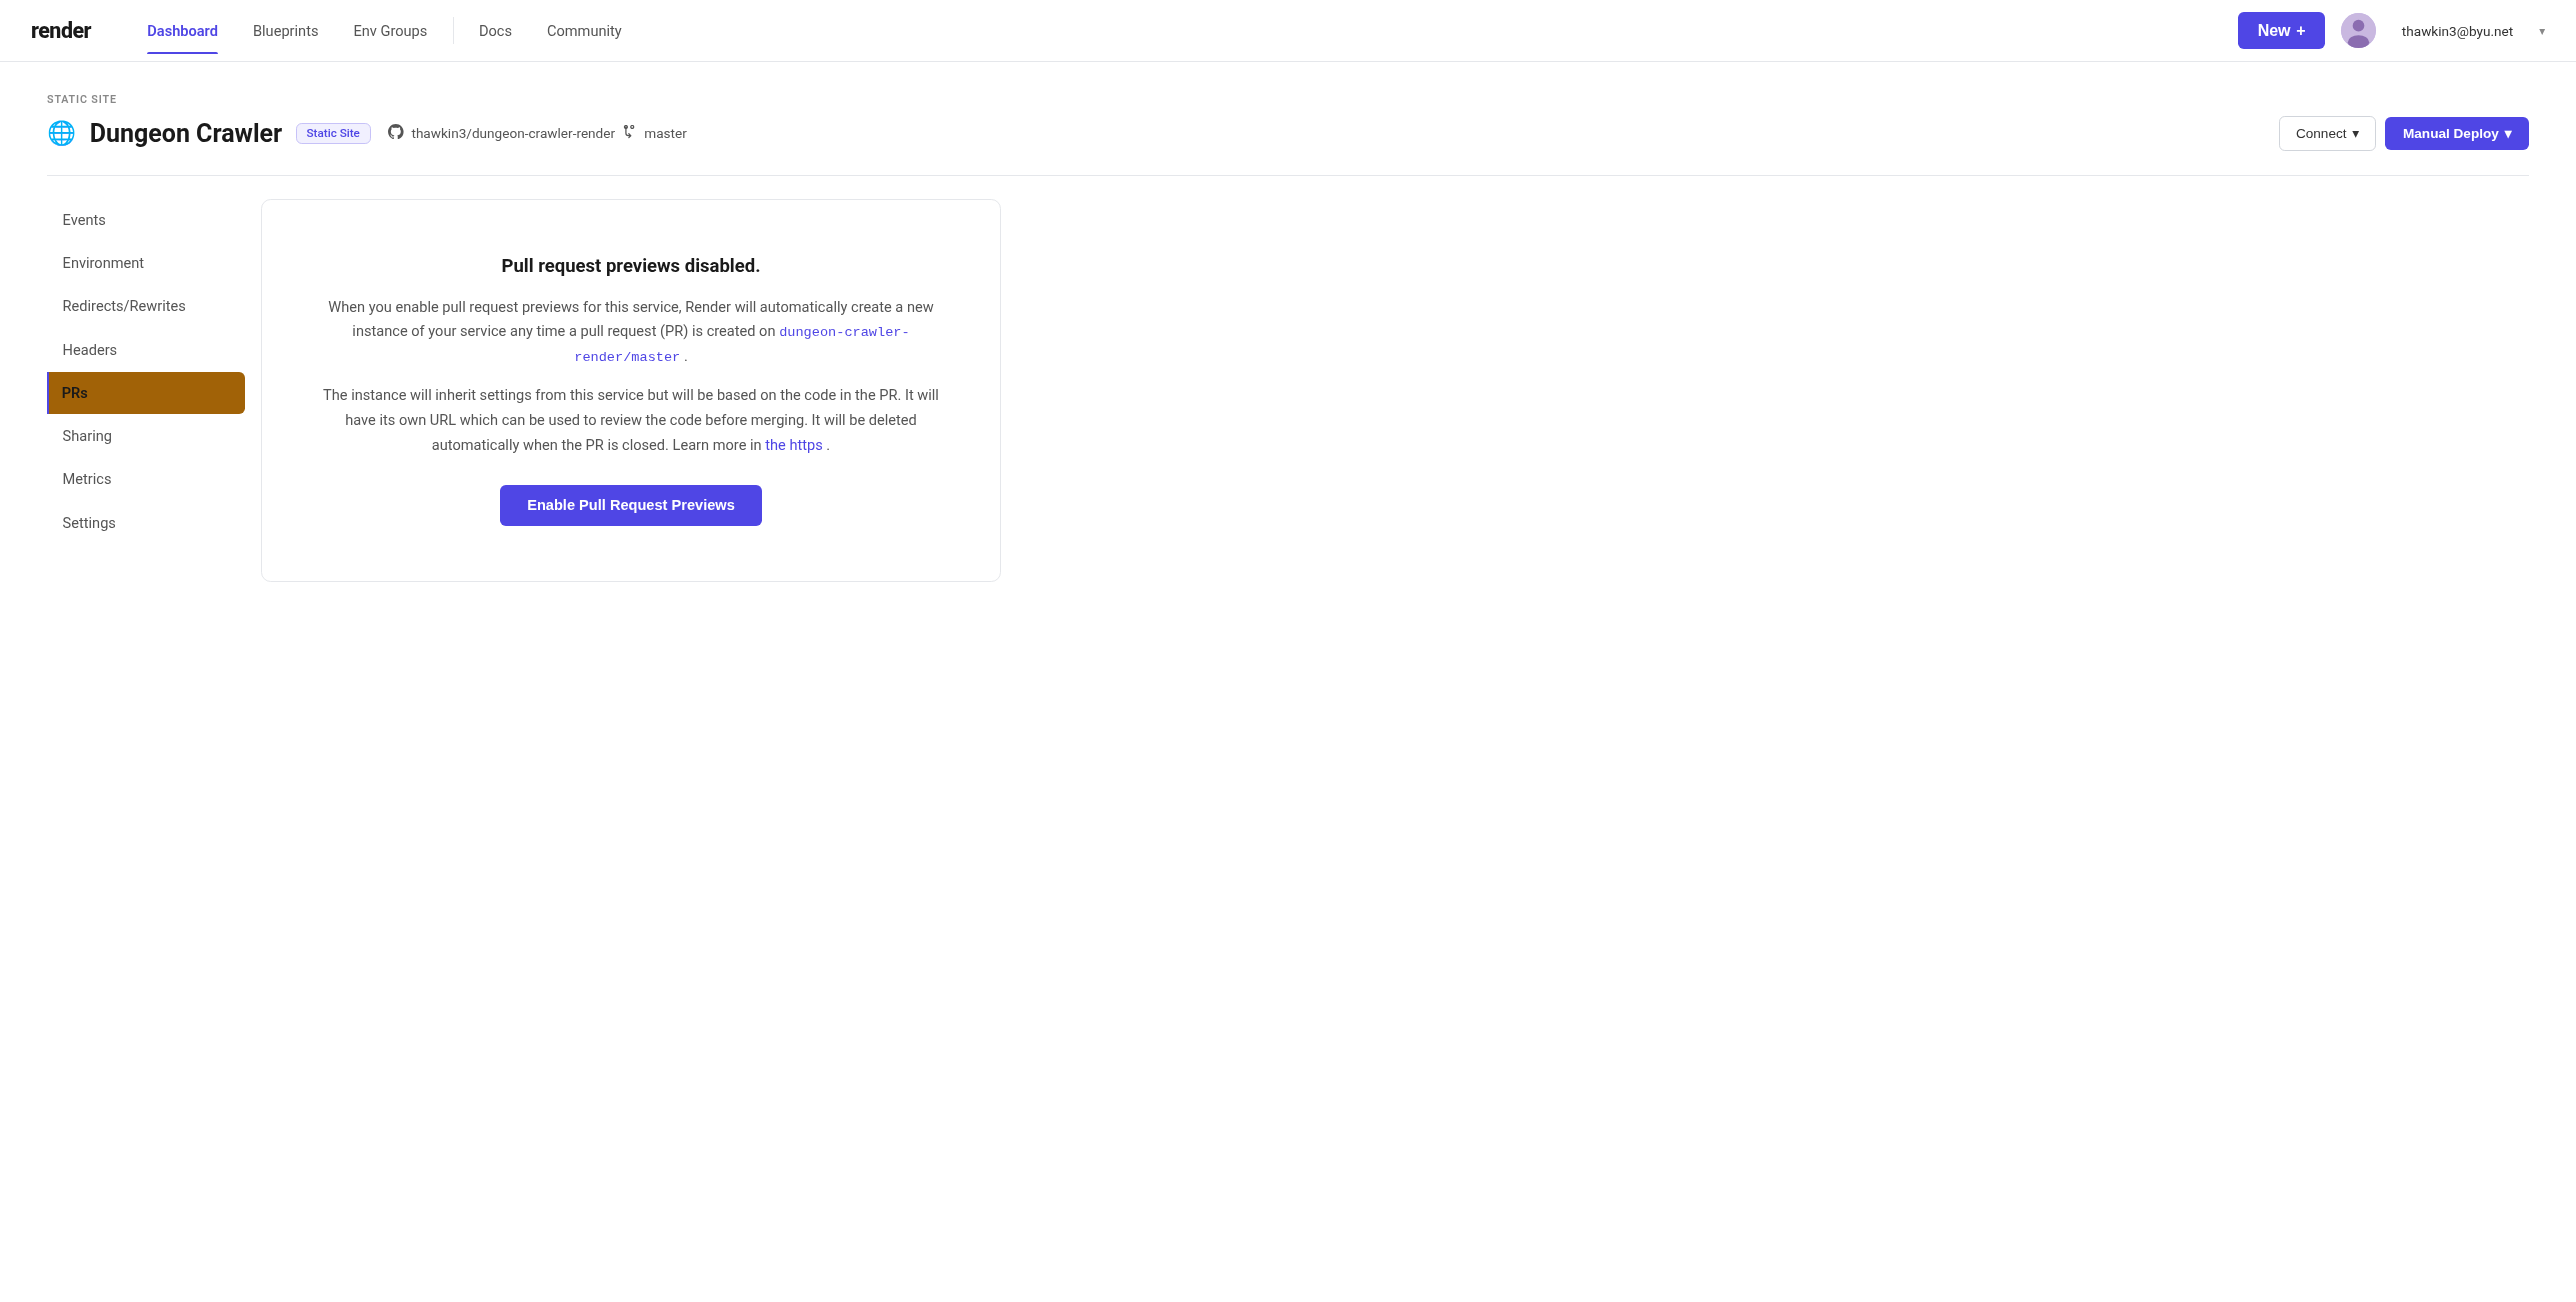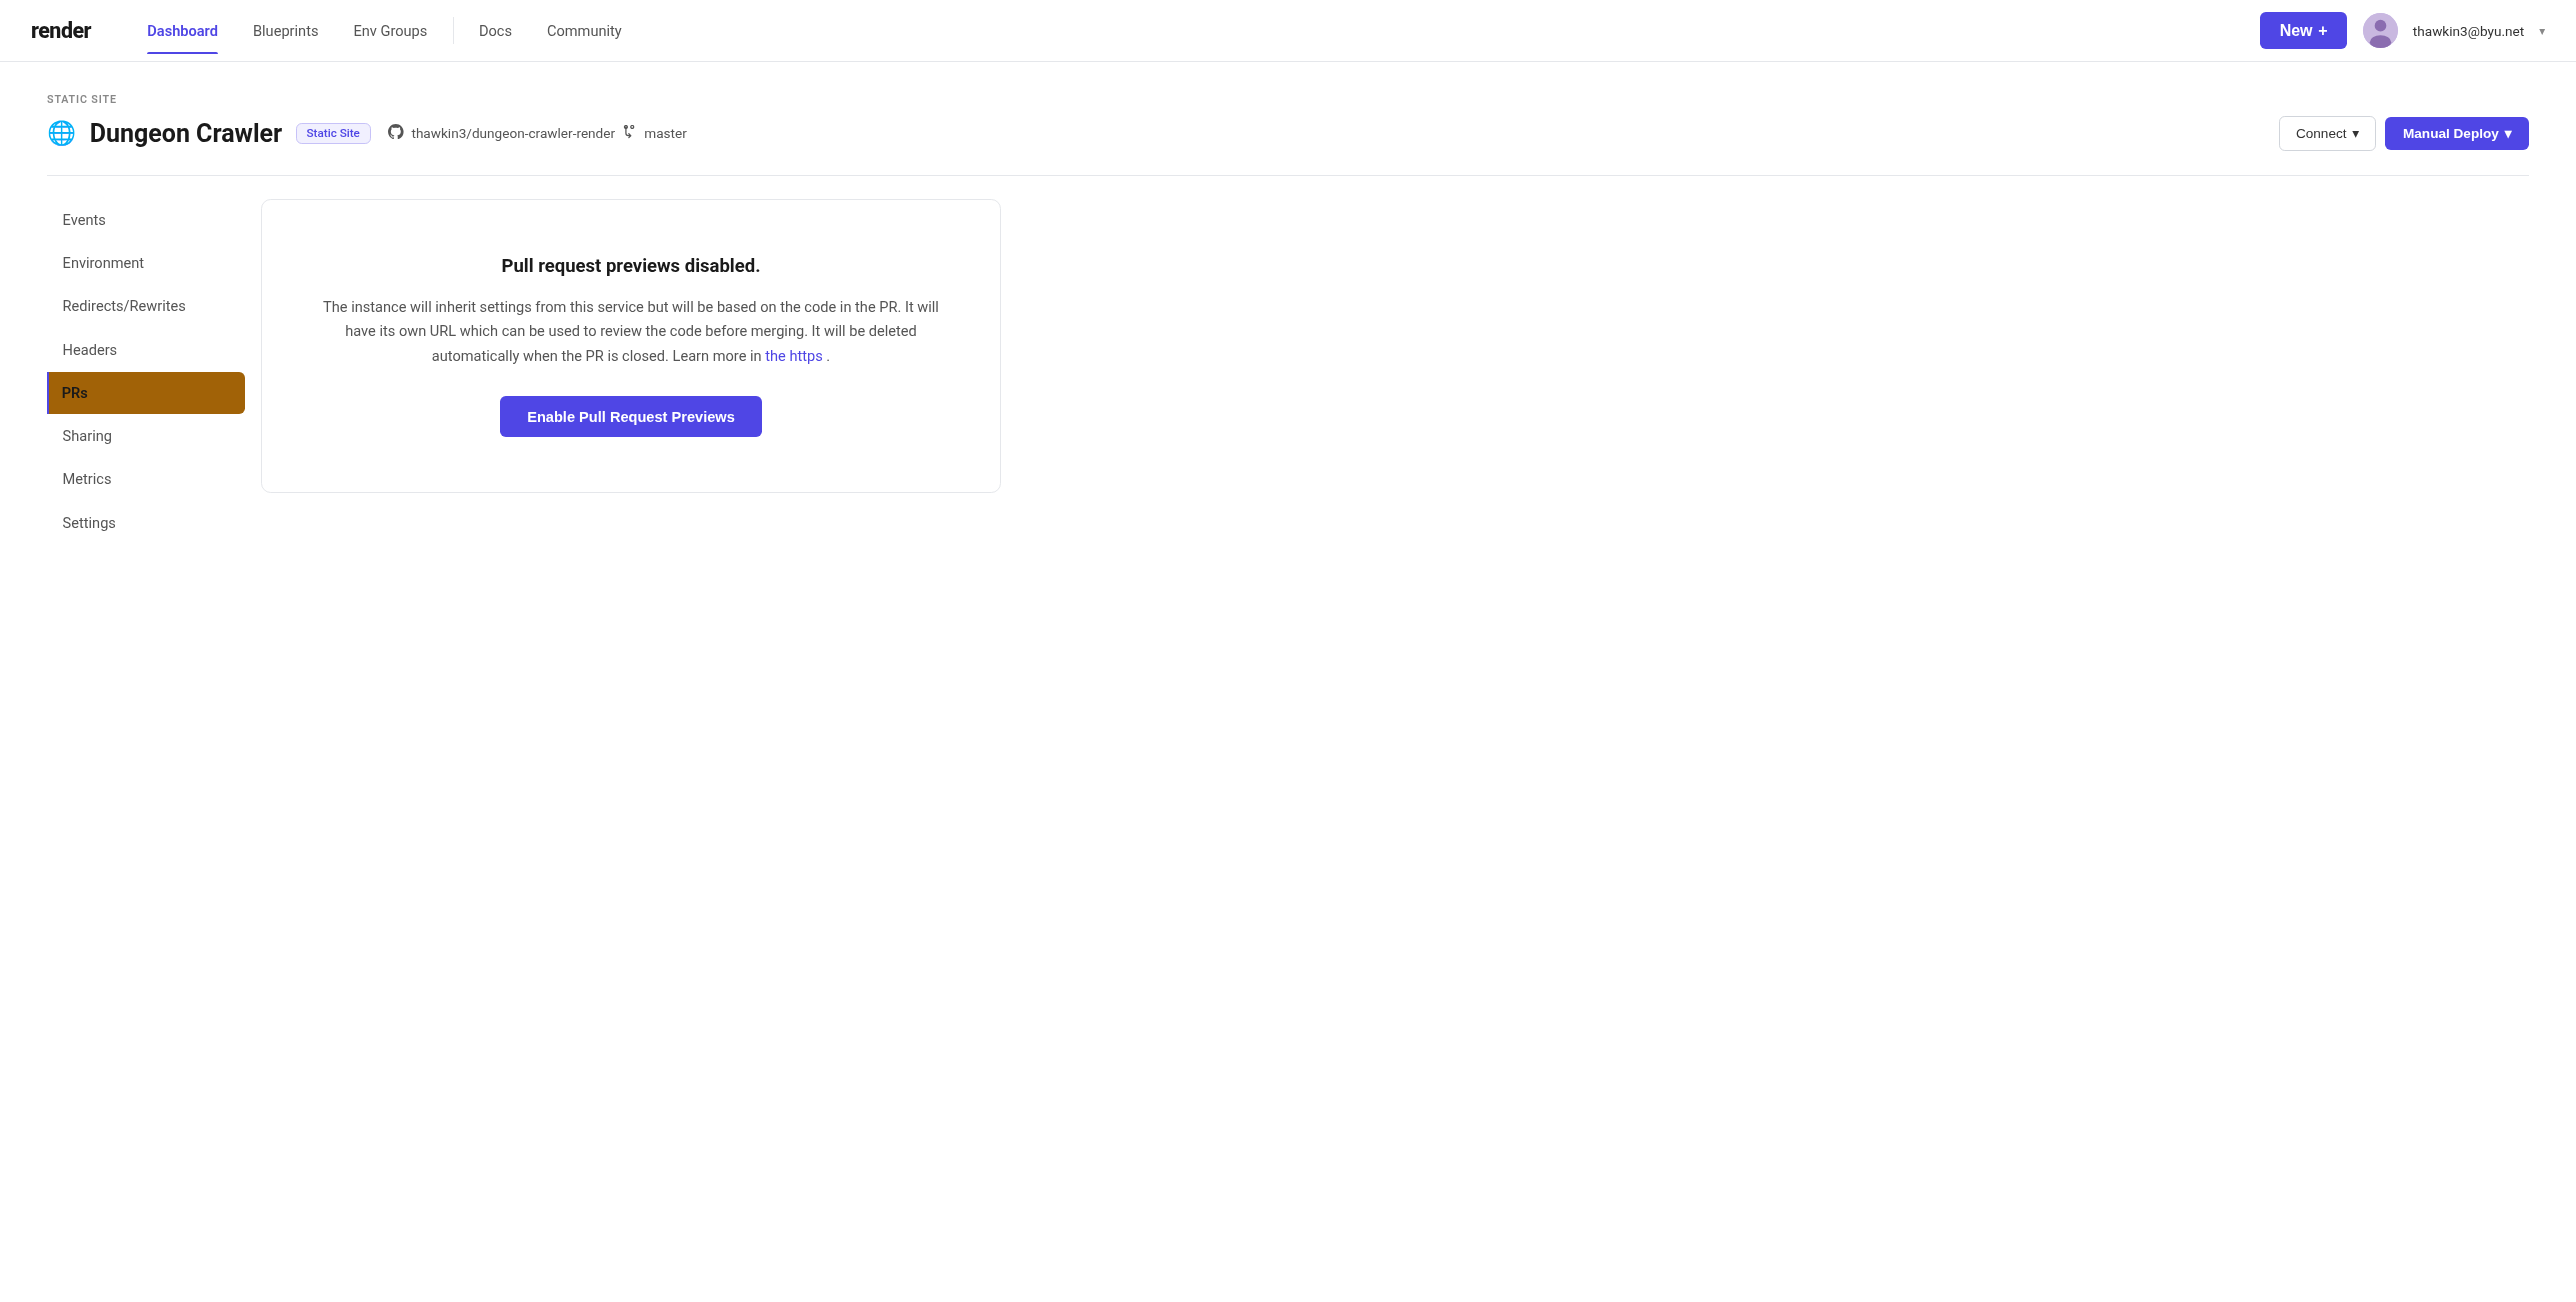--- a/index.html
+++ b/index.html
@@ -72,21 +72,21 @@
       font-size: 16px;
       font-weight: 600;
       cursor: pointer;
       display: flex;
       align-items: center;
       gap: 5.8px;
     }
     .user-menu {
       display: flex;
       align-items: center;
-      gap: 15px;
+      gap: 26px;
       cursor: pointer;
       justify-content: space-between;
     }
     .avatar {
       width: 35px;
       height: 35px;
       border-radius: 50%;
       background: #c7b8e8;
       overflow: hidden;
       display: flex;
@@ -366,20 +366,25 @@
       <div class="sidebar-item">Headers</div>
       <div class="sidebar-item active">PRs</div>
       <div class="sidebar-item">Sharing</div>
       <div class="sidebar-item">Metrics</div>
       <div class="sidebar-item">Settings</div>
     </nav>
 
     <div class="main-panel">
       <div class="pr-card">
         <div class="pr-card-title">Pull request previews disabled.</div>
+        <p class="pr-card-desc">
+          <span>When you enable pull request previews for this service, Render will automatically create a new instance of your service any time a pull request (PR) is created on</span>
+          <a class="link-blue">dungeon-crawler-render/master</a>
+          <span>.</span>
+        </p>
         <p class="pr-card-desc2">
           <span>The instance will inherit settings from this service but will be based on the code in the PR. It will have its own URL which can be used to review the code before merging. It will be deleted automatically when the PR is closed. Learn more in</span>
           <a class="link-docs">the https</a>
           <span>.</span>
         </p>
         <button class="btn-enable-pr">
           <span>Enable Pull Request Previews</span>
         </button>
       </div>
     </div>

